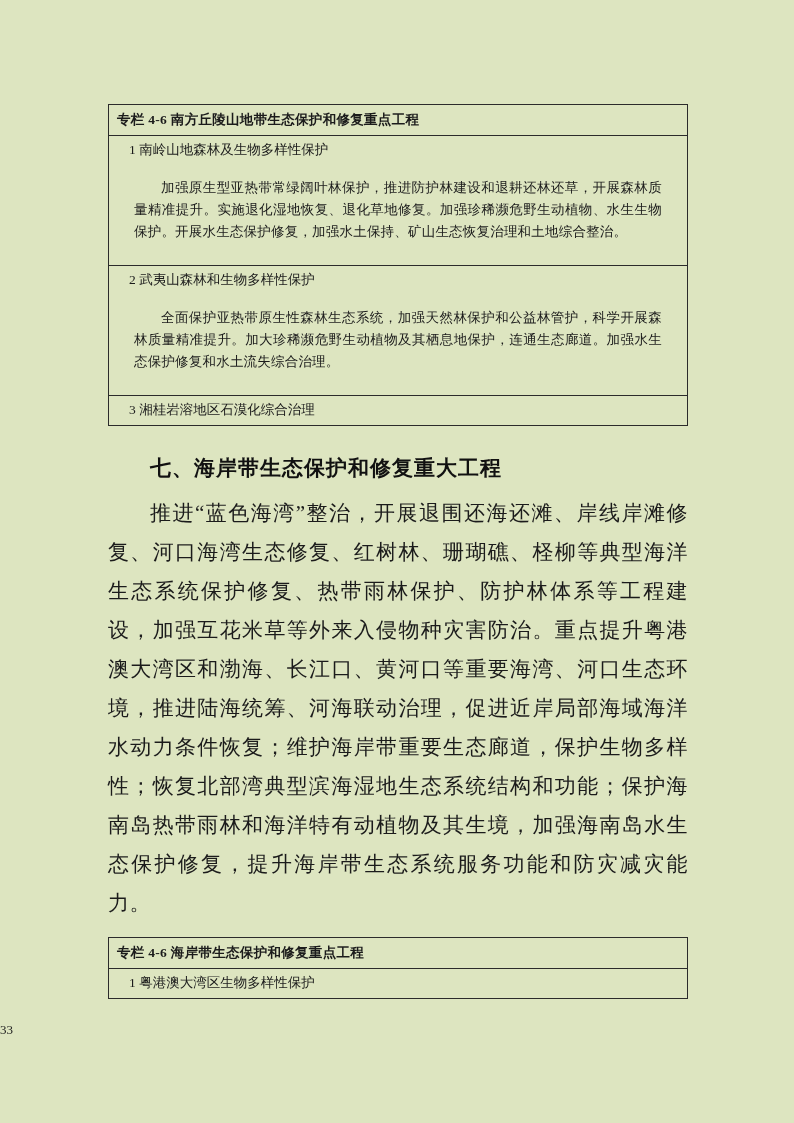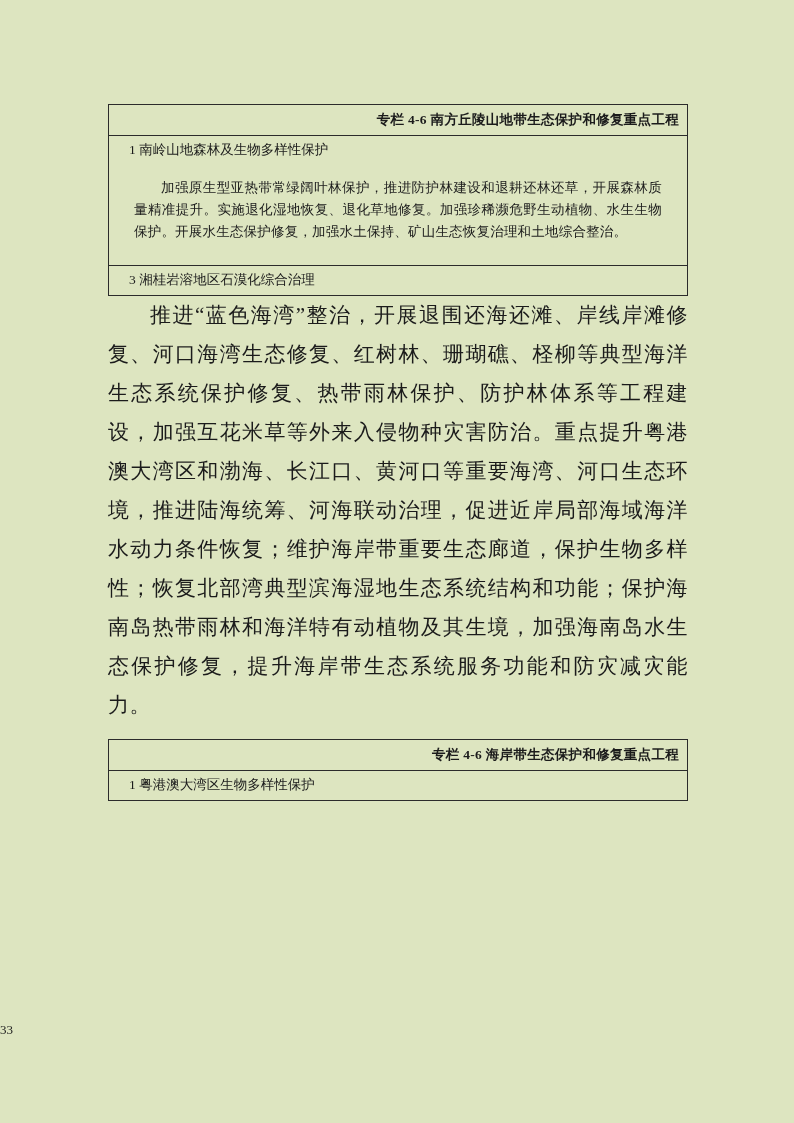--- a/index.html
+++ b/index.html
@@ -37,21 +37,21 @@
     border-bottom: none;
     box-sizing: border-box;
     width: 100%;
   }
   .panel .row {
     border-bottom: 1px solid #2b2b2b;
     padding: 4px 8px 5px 8px;
     box-sizing: border-box;
   }
   .panel .row.title {
-    text-align: right;
+    text-align: left;
     font-weight: bold;
     font-size: 13.5px;
     line-height: 19px;
     letter-spacing: 0.3px;
     padding: 5px 8px 6px 8px;
   }
   .panel .item-head {
     font-size: 13.5px;
     line-height: 20px;
     margin: 0 0 0 12px;
@@ -106,26 +106,31 @@
   <div class="content">
 
     <div class="panel">
       <div class="row title">专栏 4-6 南方丘陵山地带生态保护和修复重点工程</div>
 
       <div class="row">
         <div class="item-head">1  南岭山地森林及生物多样性保护</div>
         <div class="item-body">加强原生型亚热带常绿阔叶林保护，推进防护林建设和退耕还林还草，开展森林质量精准提升。实施退化湿地恢复、退化草地修复。加强珍稀濒危野生动植物、水生生物保护。开展水生态保护修复，加强水土保持、矿山生态恢复治理和土地综合整治。</div>
       </div>
 
+      <div class="row">
+        <div class="item-head">2  武夷山森林和生物多样性保护</div>
+        <div class="item-body">全面保护亚热带原生性森林生态系统，加强天然林保护和公益林管护，科学开展森林质量精准提升。加大珍稀濒危野生动植物及其栖息地保护，连通生态廊道。加强水生态保护修复和水土流失综合治理。</div>
+      </div>
 
       <div class="row">
         <div class="item-head">3  湘桂岩溶地区石漠化综合治理</div>
       </div>
     </div>
 
+    <h2 class="section-heading">七、海岸带生态保护和修复重大工程</h2>
 
     <p class="body-par">推进“蓝色海湾”整治，开展退围还海还滩、岸线岸滩修复、河口海湾生态修复、红树林、珊瑚礁、柽柳等典型海洋生态系统保护修复、热带雨林保护、防护林体系等工程建设，加强互花米草等外来入侵物种灾害防治。重点提升粤港澳大湾区和渤海、长江口、黄河口等重要海湾、河口生态环境，推进陆海统筹、河海联动治理，促进近岸局部海域海洋水动力条件恢复；维护海岸带重要生态廊道，保护生物多样性；恢复北部湾典型滨海湿地生态系统结构和功能；保护海南岛热带雨林和海洋特有动植物及其生境，加强海南岛水生态保护修复，提升海岸带生态系统服务功能和防灾减灾能力。</p>
 
     <div class="panel">
       <div class="row title">专栏 4-6 海岸带生态保护和修复重点工程</div>
       <div class="row">
         <div class="item-head">1 粤港澳大湾区生物多样性保护</div>
       </div>
     </div>
 

